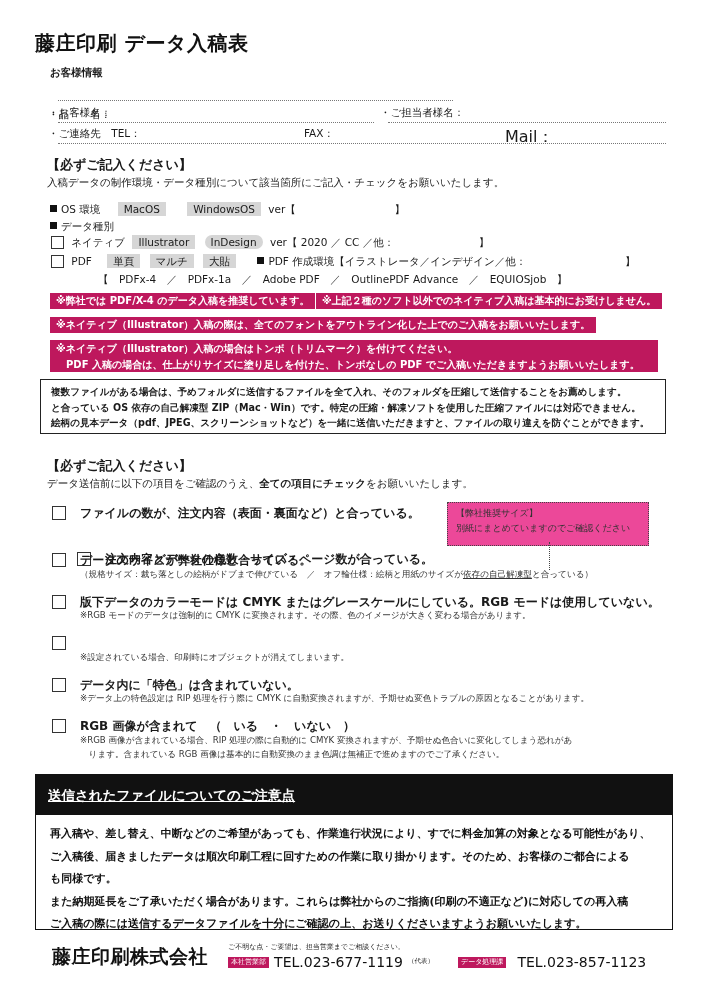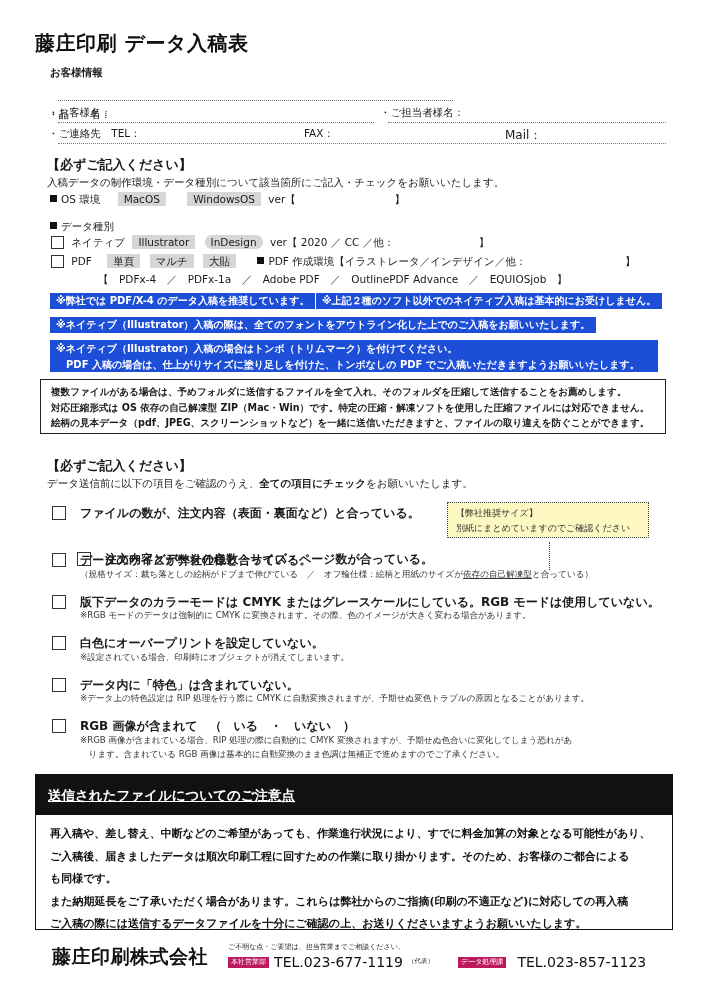--- a/index.html
+++ b/index.html
@@ -14,28 +14,28 @@
 
   .sect-head { font-size: 13px; font-weight: bold; }
   .sect-desc { font-size: 10.5px; }
 
   .sq { display: inline-block; width: 7px; height: 7px; background: #111; margin-right: 4px; vertical-align: 1px; }
   .chip { display: inline-block; background: #d6d6d6; padding: 0 6px; line-height: 14px; font-size: 10.5px; }
   .line11 { font-size: 10.5px; line-height: 16px; }
   .cbox { display: inline-block; width: 13px; height: 13px; border: 1.3px solid #333; background: #fff; vertical-align: -3px; }
   .cbox-lg { width: 14px; height: 14px; }
 
-  .black-note { position: absolute; background: #1d4ed8; color: #fff; font-size: 10px; font-weight: bold; padding: 0 6px; line-height: 16px; white-space: nowrap; }
+  .black-note { position: absolute; background: #be185d; color: #fff; font-size: 10px; font-weight: bold; padding: 0 6px; line-height: 16px; white-space: nowrap; }
   .info-box { position: absolute; left: 40px; top: 379px; width: 626px; height: 55px; border: 1.5px solid #222; padding: 4px 10px; font-size: 9.6px; line-height: 15.5px; font-weight: bold; }
 
   .check-item { position: absolute; left: 52px; }
   .check-main { font-size: 12px; font-weight: bold; margin-left: 14px; }
   .check-note { position: absolute; font-size: 8.6px; color: #333; white-space: nowrap; }
 
-  .rec-box { position: absolute; left: 447px; top: 502px; width: 202px; height: 36px; background: #fef9c3; border: 1px dotted #444; padding: 3px 8px; font-size: 9px; line-height: 15px; color: #333; }
+  .rec-box { position: absolute; left: 447px; top: 502px; width: 202px; height: 44px; background: #ec4899; border: 1px dotted #444; padding: 3px 8px; font-size: 9px; line-height: 15px; color: #333; }
   .rec-line { position: absolute; left: 549px; top: 542px; height: 28px; border-left: 1px dotted #444; }
 
   .notice { position: absolute; left: 35px; top: 774px; width: 638px; height: 156px; border: 1.5px solid #111; }
   .notice-head { background: #111; color: #fff; height: 40px; font-size: 13.5px; font-weight: bold; padding-left: 12px; line-height: 40px; text-decoration: underline; }
   .notice-body { padding: 8px 10px 0 14px; font-size: 11px; line-height: 22.5px; font-weight: bold; color: #111; }
 
   .footer-company { left: 52px; top: 944px; font-size: 19px; font-weight: bold; color: #111; letter-spacing: 0.5px; }
   .footer-small { left: 228px; top: 942px; font-size: 7px; }
   .footer-tag { display: inline-block; background: #be185d; color: #fff; font-size: 7px; padding: 0 3px; line-height: 11px; vertical-align: 3px; }
   .footer-tel { font-size: 14px; color: #111; }
@@ -50,27 +50,27 @@
 <div class="field-label abs" style="left:48px;top:84px;font-size:10.5px;margin-top:24px;">・品　　名：</div>
 <div class="field-line" style="left:58px;top:100px;width:395px;"></div>
 
 <div class="field-label abs" style="left:48px;top:106px;font-size:10.5px;">・お客様名：</div>
 <div class="field-line" style="left:58px;top:122px;width:316px;"></div>
 <div class="field-label abs" style="left:380px;top:106px;font-size:10.5px;">・ご担当者様名：</div>
 <div class="field-line" style="left:388px;top:122px;width:278px;"></div>
 
 <div class="field-label abs" style="left:48px;top:127px;font-size:10.5px;">・ご連絡先　TEL：</div>
 <div class="field-label abs" style="left:304px;top:127px;font-size:10.5px;">FAX：</div>
-<div class="field-label abs" style="left:505px;top:127px;font-size:12px;">Mail：</div>
+<div class="field-label abs" style="left:505px;top:127px;font-size:16px;">Mail：</div>
 <div class="field-line" style="left:58px;top:143px;width:608px;"></div>
 
 <div class="abs sect-head" style="left:47px;top:156px;">【必ずご記入ください】</div>
 <div class="abs sect-desc" style="left:47px;top:176px;">入稿データの制作環境・データ種別について該当箇所にご記入・チェックをお願いいたします。</div>
 
-<div class="abs line11" style="left:50px;top:191px;">
+<div class="abs line11" style="left:50px;top:201px;">
   <span class="sq"></span><span>OS 環境</span>
   <span class="chip" style="margin-left:14px;">MacOS</span>
   <span class="chip" style="margin-left:18px;">WindowsOS</span>
   <span style="margin-left:4px;">ver【</span>
   <span style="display:inline-block;width:92px;"></span>
   <span>】</span>
 </div>
 
 <div class="abs line11" style="left:50px;top:218px;">
   <span class="sq"></span><span>データ種別</span>
@@ -102,21 +102,21 @@
 <div class="black-note" style="left:50px;top:293px;">※弊社では PDF/X-4 のデータ入稿を推奨しています。</div>
 <div class="black-note" style="left:316px;top:293px;">※上記２種のソフト以外でのネイティブ入稿は基本的にお受けしません。</div>
 <div class="black-note" style="left:50px;top:317px;">※ネイティブ（Illustrator）入稿の際は、全てのフォントをアウトライン化した上でのご入稿をお願いいたします。</div>
 <div class="black-note" style="left:50px;top:340px;width:608px;height:32px;padding-top:1px;">
   <div>※ネイティブ（Illustrator）入稿の場合はトンボ（トリムマーク）を付けてください。</div>
   <div>　PDF 入稿の場合は、仕上がりサイズに塗り足しを付けた、トンボなしの PDF でご入稿いただきますようお願いいたします。</div>
 </div>
 
 <div class="info-box">
   <div>複数ファイルがある場合は、予めフォルダに送信するファイルを全て入れ、そのフォルダを圧縮して送信することをお薦めします。</div>
-  <div>対応圧縮形式は OS 依存の自己解凍型 ZIP（Mac・Win）です。特定の圧縮・解凍ソフトを使用した圧縮ファイルには対応できません。</div>
+  <div>と合っている OS 依存の自己解凍型 ZIP（Mac・Win）です。特定の圧縮・解凍ソフトを使用した圧縮ファイルには対応できません。</div>
   <div>絵柄の見本データ（pdf、JPEG、スクリーンショットなど）を一緒に送信いただきますと、ファイルの取り違えを防ぐことができます。</div>
 </div>
 
 <div class="abs sect-head" style="left:47px;top:457px;">【必ずご記入ください】</div>
 <div class="abs sect-desc" style="left:47px;top:477px;">
   <span>データ送信前に以下の項目をご確認のうえ、</span><b>全ての項目にチェック</b><span>をお願いいたします。</span>
 </div>
 
 <div class="check-item" style="top:502px;">
   <span class="cbox cbox-lg"></span><span class="check-main">ファイルの数が、注文内容（表面・裏面など）と合っている。</span>
@@ -136,21 +136,21 @@
   <div>別紙にまとめていますのでご確認ください</div>
 </div>
 <div class="rec-line"></div>
 
 <div class="check-item" style="top:591px;">
   <span class="cbox cbox-lg"></span><span class="check-main">版下データのカラーモードは CMYK またはグレースケールにしている。RGB モードは使用していない。</span>
 </div>
 <div class="check-note" style="left:80px;top:610px;">※RGB モードのデータは強制的に CMYK に変換されます。その際、色のイメージが大きく変わる場合があります。</div>
 
 <div class="check-item" style="top:632px;">
-  <span class="cbox cbox-lg"></span><span class="check-main">白色にオーバープリントを設定していない。</span>
+  <span class="cbox cbox-lg"></span>
 </div>
 <div class="check-note" style="left:80px;top:652px;">※設定されている場合、印刷時にオブジェクトが消えてしまいます。</div>
 
 <div class="check-item" style="top:674px;">
   <span class="cbox cbox-lg"></span><span class="check-main">データ内に「特色」は含まれていない。</span>
 </div>
 <div class="check-note" style="left:80px;top:693px;">※データ上の特色設定は RIP 処理を行う際に CMYK に自動変換されますが、予期せぬ変色トラブルの原因となることがあります。</div>
 
 <div class="check-item" style="top:715px;">
   <span class="cbox cbox-lg"></span><span class="check-main">RGB 画像が含まれて　（　いる　・　いない　）</span>

